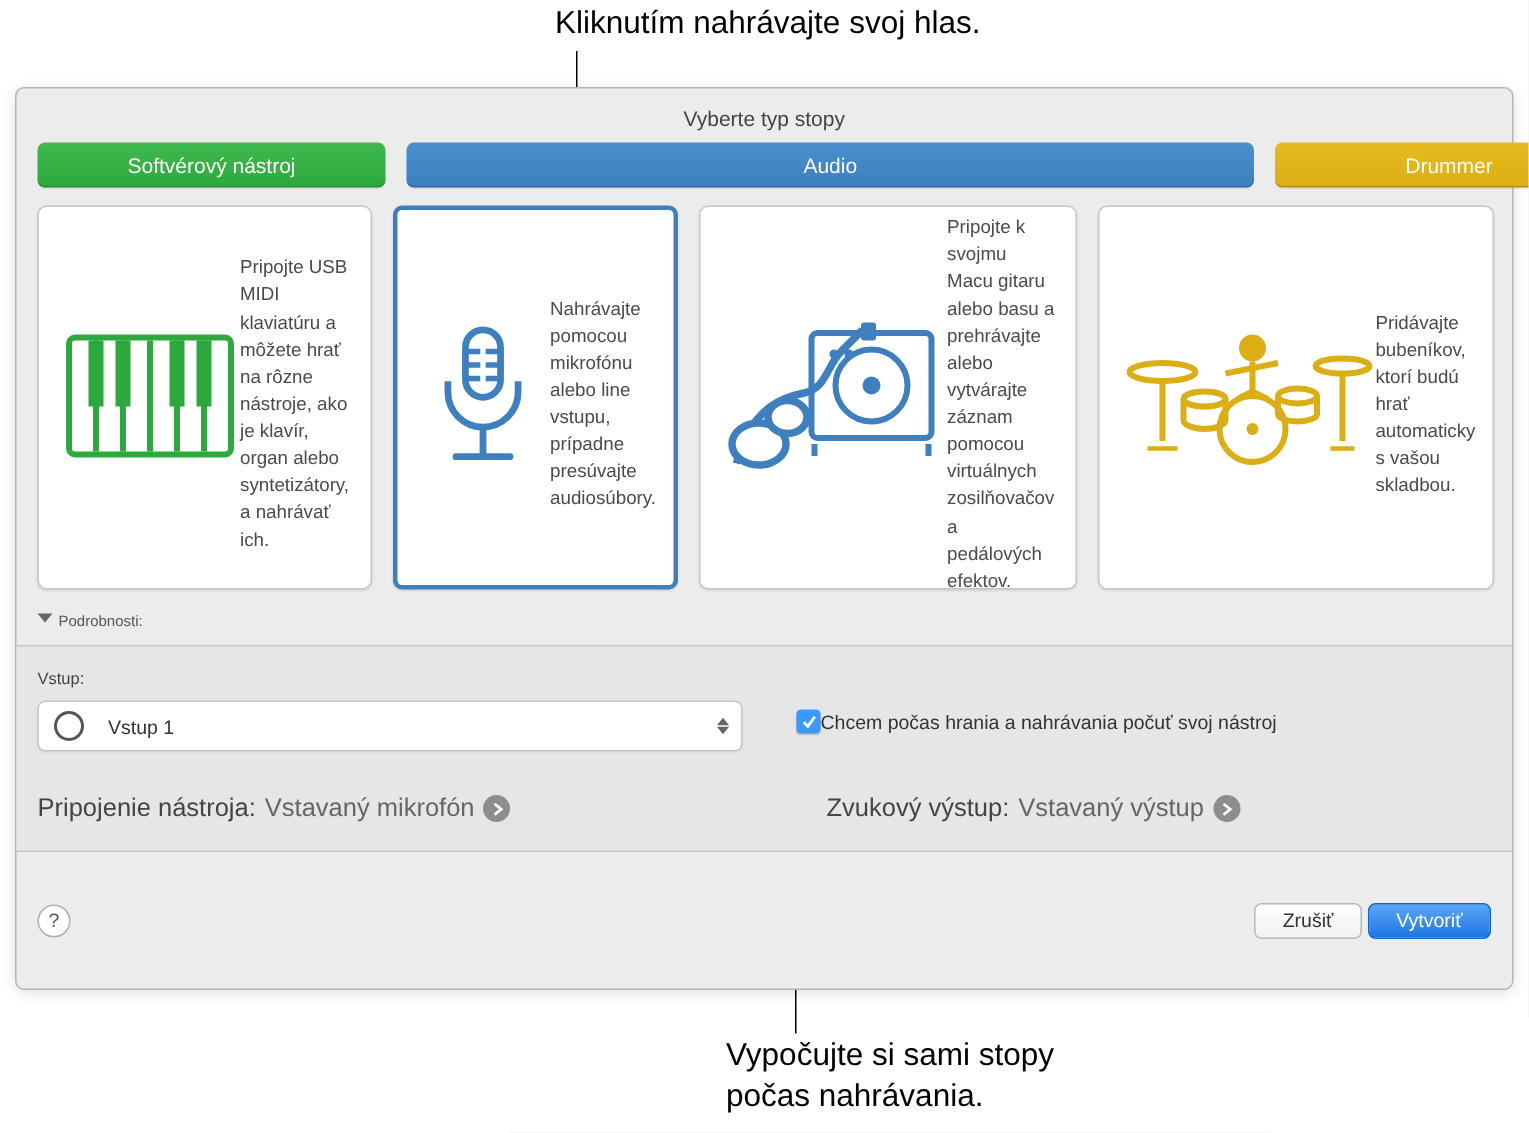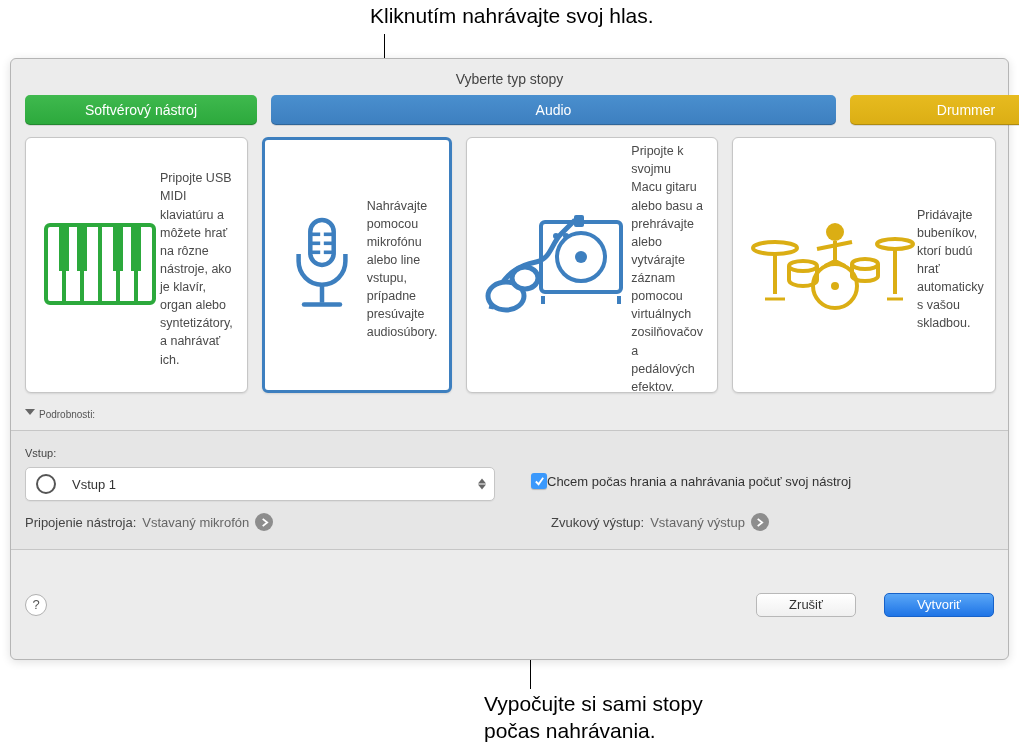--- a/index.html
+++ b/index.html
@@ -182,22 +182,22 @@
     width: 16px; height: 16px;
     background: #3b99fc;
     border-radius: 3px;
     display: flex; align-items:center; justify-content:center;
     box-shadow: 0 1px 1px rgba(0,0,0,.2);
   }
   .checkbox svg { width: 11px; height: 11px; }
   .conn-row {
     display: flex;
     gap: 36px;
-    margin-top: 12px;
-    font-size: 13px;
+    margin-top: 28px;
+    font-size: 17px;
     color: #444;
   }
   .conn-row .col { display:flex; align-items:center; gap:6px; }
   .go-arrow {
     width: 18px; height: 18px;
     background: #8d8d8d;
     border-radius: 50%;
     display: flex; align-items:center; justify-content:center;
   }
   .go-arrow svg { width:9px; height:9px; }
@@ -212,27 +212,27 @@
     border-radius:50%;
     border:1px solid #b0b0b0;
     background:#fff;
     font-size:13px;
     color:#555;
     display:flex;align-items:center;justify-content:center;
   }
   .spacer { flex:1; }
   .btn {
     height: 24px;
-    padding: 0 32px;
+    padding: 0 18px;
     border-radius: 5px;
     font-size: 13px;
     border:1px solid #b8b8b8;
     background: linear-gradient(#fff,#f0f0f0);
     display:flex;align-items:center;justify-content:center;
-    margin-left: 28px;
+    margin-left: 4px;
   }
   .btn-primary {
     background: linear-gradient(#5aa7f7,#1e74e6);
     border:1px solid #1762c9;
     color:#fff;
   }
 </style>
 </head>
 <body>
 

